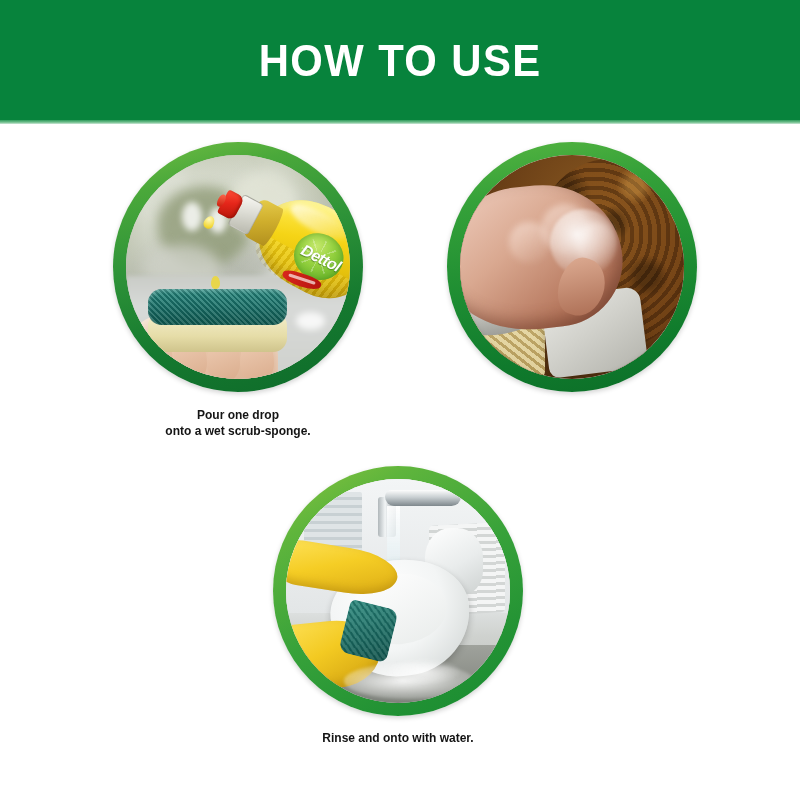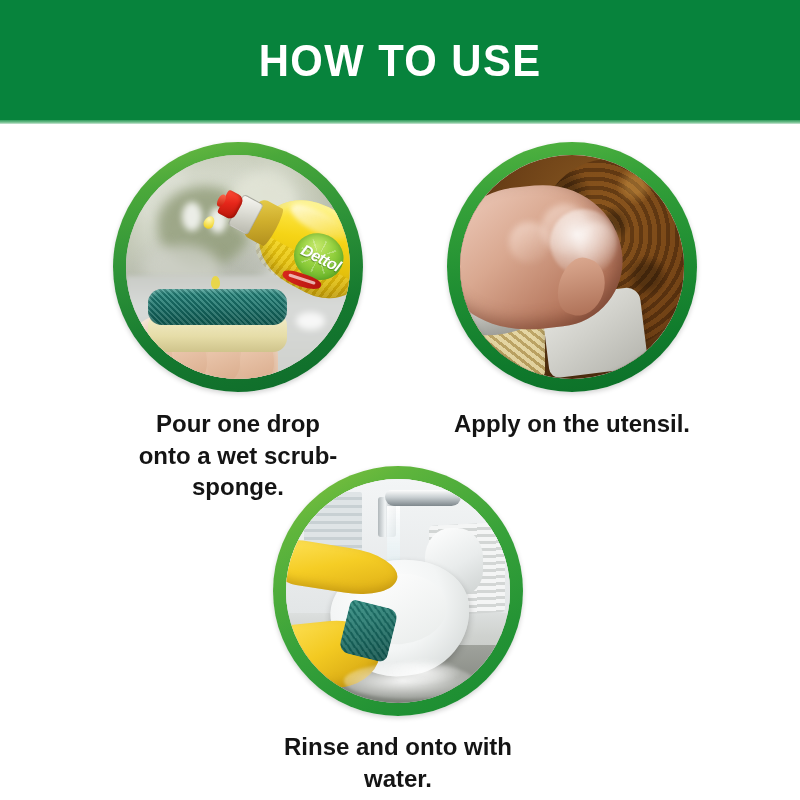--- a/index.html
+++ b/index.html
@@ -527,21 +527,21 @@
     width: 34%; height: 12%;
     border-radius: 50%;
     background: radial-gradient(ellipse at 50% 50%, rgba(255,255,255,0.8), rgba(255,255,255,0) 72%);
     filter: blur(1px);
   }
 
   
   .caption {
     margin-top: 16px;
     color: #141414;
-    font-size: 24px;
+    font-size: 12px;
     font-weight: bold;
     line-height: 1.32;
     font-family: "Liberation Sans", sans-serif;
     white-space: pre-line;
   }
   .step-3 .caption { margin-top: 15px; }
 </style>
 </head>
 <body>
 
@@ -607,21 +607,20 @@
         <div class="p2-clean"></div>
         <div class="p2-pan-rim"></div>
         <div class="p2-hand"></div>
         <div class="p2-knuckle p2-k1"></div>
         <div class="p2-knuckle p2-k2"></div>
         <div class="p2-knuckle p2-k3"></div>
         <div class="p2-foam"></div>
         <div class="p2-thumb"></div>
       </div>
     </div>
-    <div class="caption">Apply on the utensil.</div>
   </div>
 
   <div class="step step-3">
     <div class="photo-ring ring-lime">
       <div class="photo-inner">
         <div class="p3-bg"></div>
         <div class="p3-wall"></div>
         <div class="p3-window"></div>
         <div class="p3-drainer"></div>
         <div class="p3-jug"></div>

